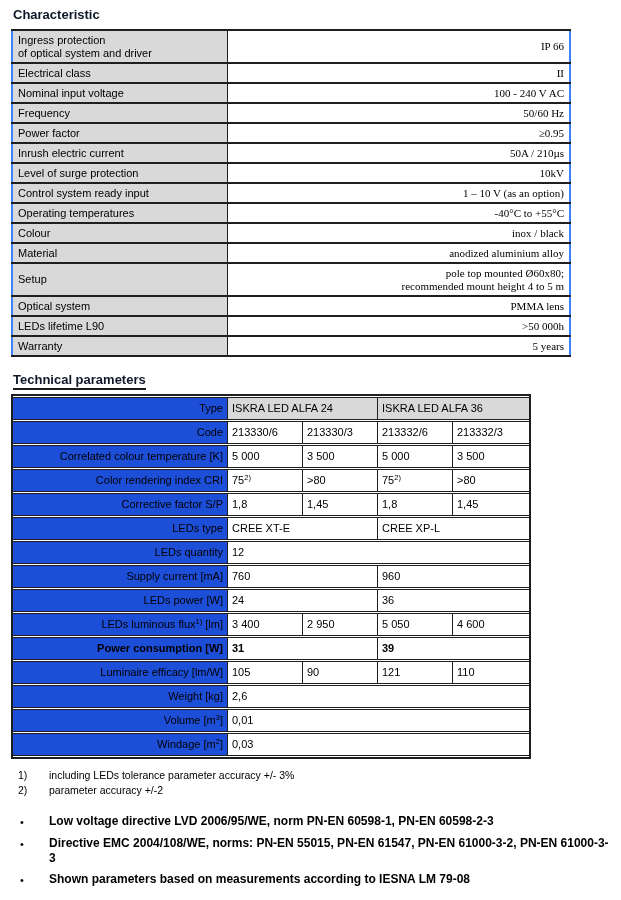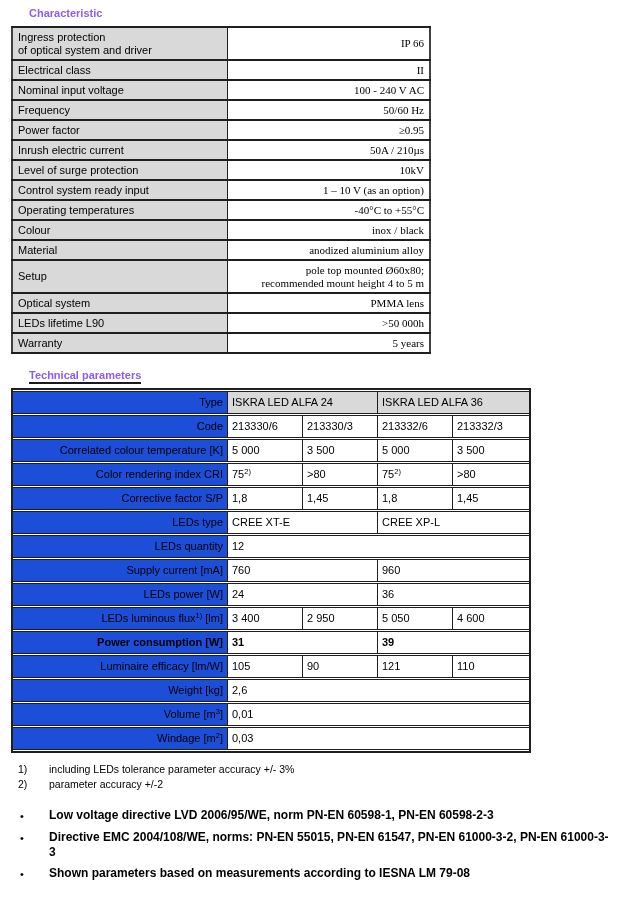--- a/index.html
+++ b/index.html
@@ -5,33 +5,33 @@
   html, body { margin:0; padding:0; }
   body {
     width:621px; height:900px;
     background:#ffffff; color:#000000;
     font-family:"Liberation Sans", sans-serif;
     overflow:hidden;
   }
   .page { padding:7px 10px 0 11px; box-sizing:border-box; }
 
   .sec-title {
-    font-size:11px; font-weight:bold;
-    margin:0 0 7px 18px; color:#8b5cf6;
+    font-size:13px; font-weight:bold;
+    margin:0 0 7px 2px; color:#0f172a;
   }
   .sec-title .underline {
     display:inline-block;
     border-bottom:2px solid #1a1a1a;
     padding-bottom:1px;
   }
 
   
   table.char {
     border-collapse:collapse; table-layout:fixed;
-    width:420px; border:2px solid #404040;
+    width:560px; border:2px solid #3b82f6;
   }
   .char td {
     border:2px solid #1f1f1f;
     border-left-width:1px; border-right-width:1px;
     font-size:11px; line-height:13px;
     padding:2.5px 5px;
     white-space:pre-line;
     overflow:hidden;
   }
   .char td.lab { background:#d9d9d9; text-align:left; }

